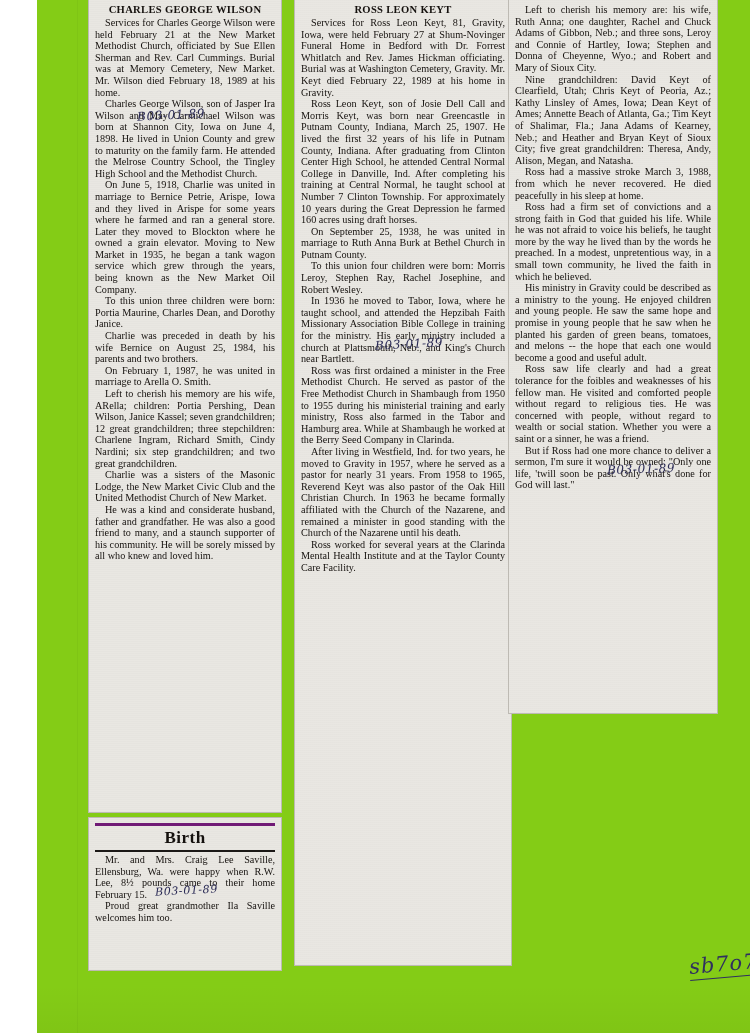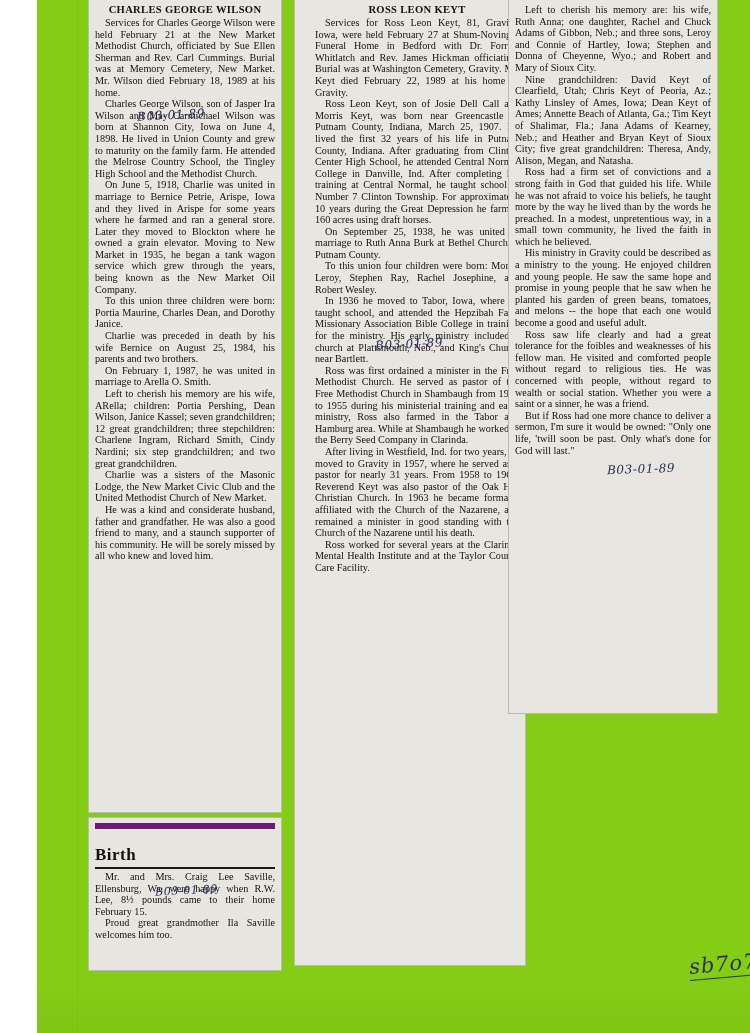--- a/index.html
+++ b/index.html
@@ -37,21 +37,21 @@
     content: "";
     position: absolute;
     left: 0; top: 0; right: 0; bottom: 0;
     background:
       repeating-linear-gradient(0deg, rgba(0,0,0,0.012) 0px, rgba(0,0,0,0.012) 1px, rgba(255,255,255,0.01) 1px, rgba(255,255,255,0.01) 2px);
     pointer-events: none;
   }
 
   
   #col-wilson   { left: 52px;  top: 0px;   width: 192px; height: 812px; }
-  #col-keyt     { left: 258px; top: 0px;   width: 216px; height: 965px; padding-left: 14px; }
+  #col-keyt     { left: 258px; top: 0px;   width: 216px; height: 965px; }
   #col-keyt2    { left: 472px; top: 0px;   width: 208px; height: 713px; }
   #col-birth    { left: 52px;  top: 818px; width: 192px; height: 152px; }
 
   .col-body {
     position: relative;
     padding: 4px 6px 6px 6px;
     font-size: 10.2px;
     line-height: 11.6px;
     text-align: justify;
     text-justify: inter-word;
@@ -62,29 +62,30 @@
   .headline {
     text-align: center;
     font-weight: bold;
     font-size: 10.6px;
     letter-spacing: 0.3px;
     line-height: 12px;
     margin: 0 0 1px 0;
     text-transform: uppercase;
   }
   .headline-birth {
+    text-align: center;
     font-weight: bold;
     font-size: 17px;
     line-height: 20px;
     letter-spacing: 0.5px;
     margin: 1px 0 2px 0;
     text-transform: none;
-    border-top: 6px solid #701a75;
+    border-top: 3px solid #701a75;
     border-bottom: 2px solid #1b1816;
-    padding: 16px 0 2px 0;
+    padding: 2px 0 2px 0;
   }
   p.para {
     margin: 0;
     text-indent: 10px;
   }
   p.para.first { text-indent: 10px; }
 
   
   .handwrite {
     position: absolute;
@@ -164,20 +165,21 @@
         <p class="para">Ross was first ordained a minister in the Free Methodist Church. He served as pastor of the Free Methodist Church in Shambaugh from 1950 to 1955 during his ministerial training and early ministry, Ross also farmed in the Tabor and Hamburg area. While at Shambaugh he worked at the Berry Seed Company in Clarinda.</p>
         <p class="para">After living in Westfield, Ind. for two years, he moved to Gravity in 1957, where he served as a pastor for nearly 31 years. From 1958 to 1965, Reverend Keyt was also pastor of the Oak Hill Christian Church. In 1963 he became formally affiliated with the Church of the Nazarene, and remained a minister in good standing with the Church of the Nazarene until his death.</p>
         <p class="para">Ross worked for several years at the Clarinda Mental Health Institute and at the Taylor County Care Facility.</p>
       </div>
     </div>
 
     <div class="clip" id="col-keyt2">
       <div class="col-body">
         <p class="para first">Left to cherish his memory are: his wife, Ruth Anna; one daughter, Rachel and Chuck Adams of Gibbon, Neb.; and three sons, Leroy and Connie of Hartley, Iowa; Stephen and Donna of Cheyenne, Wyo.; and Robert and Mary of Sioux City.</p>
         <p class="para">Nine grandchildren: David Keyt of Clearfield, Utah; Chris Keyt of Peoria, Az.; Kathy Linsley of Ames, Iowa; Dean Keyt of Ames; Annette Beach of Atlanta, Ga.; Tim Keyt of Shalimar, Fla.; Jana Adams of Kearney, Neb.; and Heather and Bryan Keyt of Sioux City; five great grandchildren: Theresa, Andy, Alison, Megan, and Natasha.</p>
+        <p class="para">Ross had a massive stroke March 3, 1988, from which he never recovered. He died peacefully in his sleep at home.</p>
         <p class="para">Ross had a firm set of convictions and a strong faith in God that guided his life. While he was not afraid to voice his beliefs, he taught more by the way he lived than by the words he preached. In a modest, unpretentious way, in a small town community, he lived the faith in which he believed.</p>
         <p class="para">His ministry in Gravity could be described as a ministry to the young. He enjoyed children and young people. He saw the same hope and promise in young people that he saw when he planted his garden of green beans, tomatoes, and melons -- the hope that each one would become a good and useful adult.</p>
         <p class="para">Ross saw life clearly and had a great tolerance for the foibles and weaknesses of his fellow man. He visited and comforted people without regard to religious ties. He was concerned with people, without regard to wealth or social station. Whether you were a saint or a sinner, he was a friend.</p>
         <p class="para">But if Ross had one more chance to deliver a sermon, I'm sure it would be owned: "Only one life, 'twill soon be past. Only what's done for God will last."</p>
       </div>
     </div>
 
     <div class="clip" id="col-birth">
       <div class="col-body">
         <div class="headline-birth">Birth</div>

